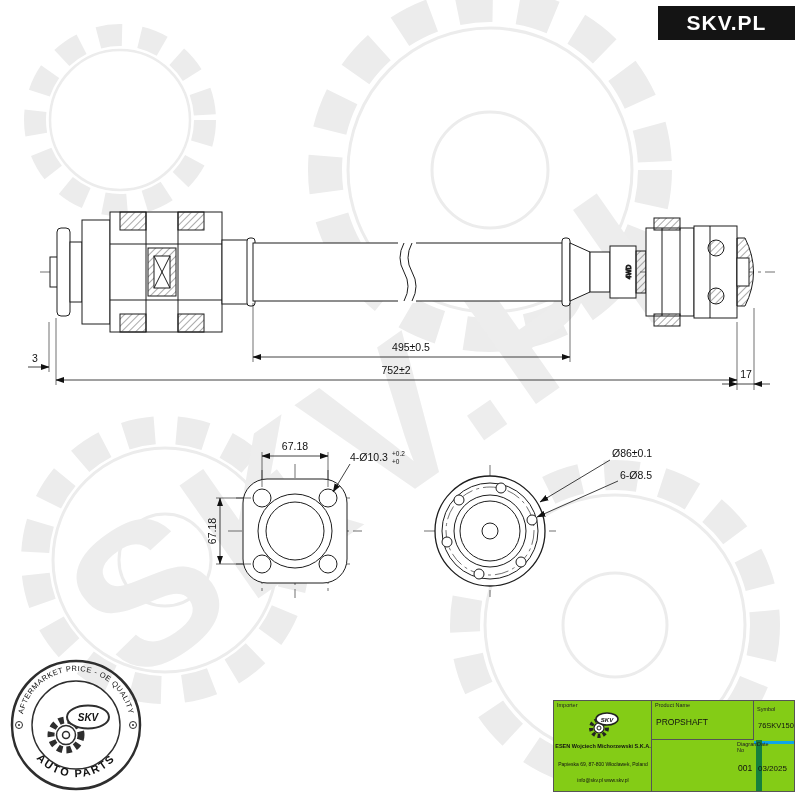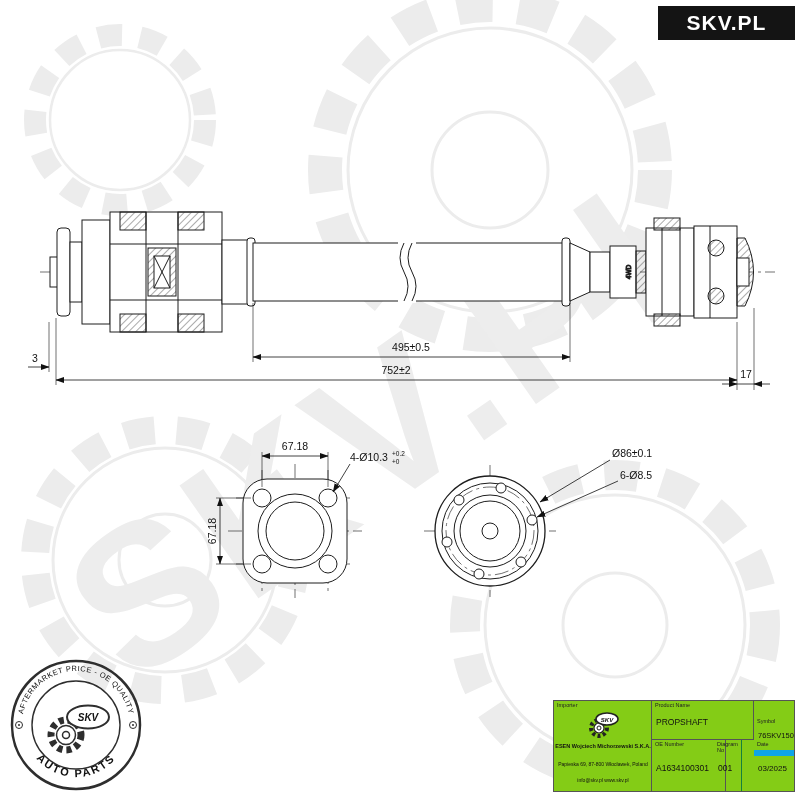--- a/index.html
+++ b/index.html
@@ -29,23 +29,23 @@
   .tb{position:absolute;left:553px;top:700px;width:242px;height:92px;border:1px solid #555;
       background:#84cc16;z-index:2;box-sizing:border-box;font-size:8.5px;}
   .tb .cell{position:absolute;box-sizing:border-box;}
   .tb .lab{position:absolute;top:1px;left:3px;font-size:5.5px;color:#222;}
   .tb .val{position:absolute;left:4px;top:55%;transform:translateY(-50%);}
   .tb-left{left:0;top:0;width:98px;height:90px;border-right:1px solid #555;text-align:center;}
   .tb-company{position:absolute;top:42px;left:0;width:98px;font-size:5.5px;font-weight:bold;}
   .tb-address{position:absolute;top:60px;left:2px;width:94px;font-size:5px;line-height:1.35;}
   .tb-contact{position:absolute;top:76px;left:0;width:98px;font-size:5px;}
   .c-prod{left:98px;top:0;width:102px;height:39px;border-right:1px solid #555;border-bottom:1px solid #555;}
-  .c-sym{left:200px;top:16px;width:40px;height:39px;border-bottom:6px solid #0ea5e9;font-size:7.5px;}
+  .c-sym{left:200px;top:4px;width:40px;height:39px;border-bottom:3px solid #0ea5e9;font-size:7.5px;}
   .c-oe{left:98px;top:39px;width:74px;height:51px;border-right:1px solid #555;}
-  .c-diag{left:160px;top:39px;width:28px;height:51px;border-right:1px solid #15803d;}
+  .c-diag{left:180px;top:39px;width:28px;height:51px;border-right:6px solid #15803d;}
   .c-date{left:200px;top:39px;width:40px;height:51px;font-size:8px;}
 </style>
 </head>
 <body>
 
 <div class="page">
 
   <svg class="wm-layer" width="800" height="800">
     <g stroke="#ececec" fill="none">
       <circle cx="490" cy="170" r="165" stroke-width="34" stroke-dasharray="36 26"></circle>
@@ -254,24 +254,20 @@
       <div class="tb-contact">info@skv.pl   www.skv.pl</div>
     </div>
     <div class="cell c-prod">
       <span class="lab">Product Name</span>
       <span class="val">PROPSHAFT</span>
     </div>
     <div class="cell c-sym">
       <span class="lab">Symbol</span>
       <span class="val">76SKV150</span>
     </div>
-    <div class="cell c-oe">
-      <span class="lab">OE Number</span>
-      <span class="val">A1634100301</span>
-    </div>
     <div class="cell c-diag">
       <span class="lab">Diagram No</span>
       <span class="val">001</span>
     </div>
     <div class="cell c-date">
       <span class="lab">Date</span>
       <span class="val">03/2025</span>
     </div>
   </div>
 

